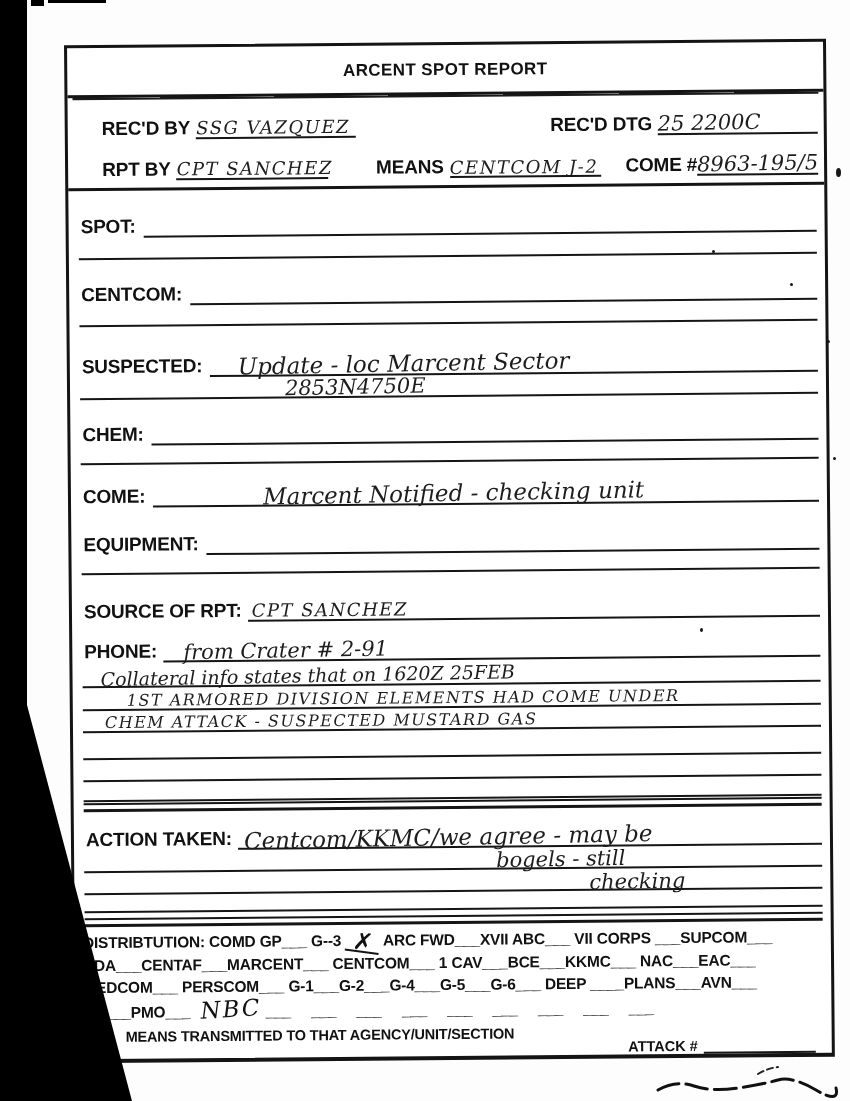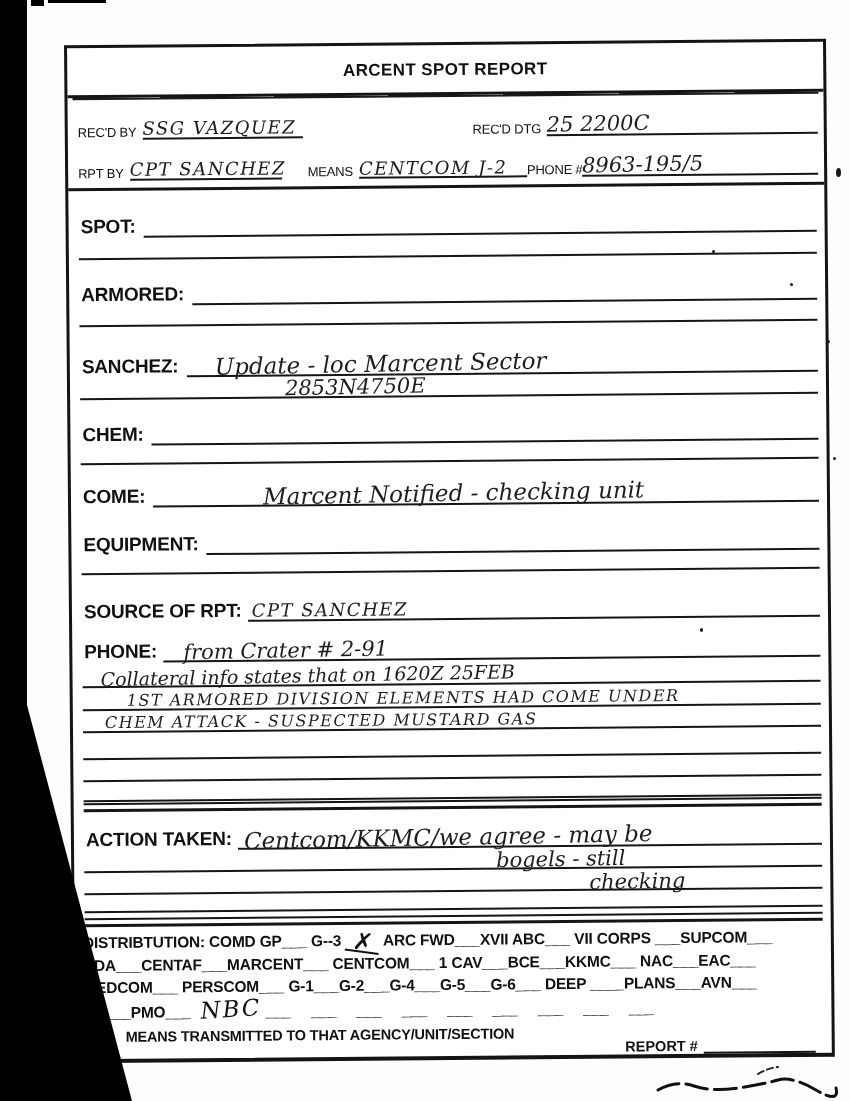--- a/index.html
+++ b/index.html
@@ -26,21 +26,21 @@
     text-align:center;
   }
   .titlebar .t{
     display:inline-block;margin-top:15px;font-weight:bold;font-size:17px;letter-spacing:.4px;
   }
   .headerblock{
     position:absolute;top:50px;left:0;right:0;height:90px;
     border-bottom:3px solid #141414;
   }
   .hrow{position:absolute;left:10px;right:6px;display:flex;align-items:flex-end;}
-  .lab{font-weight:normal;font-size:13px;letter-spacing:-0.2px;white-space:nowrap;}
+  .lab{font-weight:bold;font-size:19px;letter-spacing:-0.2px;white-space:nowrap;margin-left:24px;}
   .lab2{font-weight:bold;font-size:19px;letter-spacing:-0.2px;white-space:nowrap;}
   .blank{border-bottom:2px solid #151515;display:flex;align-items:flex-end;overflow:visible;}
   .grow{flex:1;}
   .fieldrow{position:absolute;left:12px;right:8px;display:flex;align-items:flex-end;}
   .wline{position:absolute;left:10px;right:8px;border-bottom:2px solid #151515;display:flex;align-items:flex-end;}
   .hw{
     font-family:"DejaVu Serif",serif;font-style:italic;color:#1d1d1d;
     white-space:nowrap;display:inline-block;transform:rotate(-0.6deg);
   }
   .hw-print{
@@ -105,41 +105,41 @@
     <div class="hrow" style="top:55px;height:28px;">
       <span class="lab">RPT BY</span>
       <span class="blank" style="width:152px;margin-left:6px;">
         <span class="hw-print" style="font-size:18px;margin-bottom:-1px;">CPT SANCHEZ</span>
       </span>
       <span style="width:26px;"></span>
       <span class="lab">MEANS</span>
       <span class="blank" style="width:168px;margin-left:6px;">
         <span class="hw-print" style="font-size:18px;margin-bottom:-2px;">CENTCOM J-2</span>
       </span>
-      <span class="lab">PHONE #</span>
+      <span class="lab">COME #</span>
       <span class="blank grow">
         <span class="hw cursive" style="margin-bottom:-2px;">8963-195/5</span>
       </span>
     </div>
   </div>
 
   <div class="fieldrow" style="top:162px;height:28px;">
     <span class="lab2">SPOT:</span>
     <span class="blank grow" style="margin-left:8px;"></span>
   </div>
   <div class="wline" style="top:186px;height:24px;"></div>
 
   <div class="fieldrow" style="top:230px;height:28px;">
-    <span class="lab2">ARMORED:</span>
+    <span class="lab2">CENTCOM:</span>
     <span class="blank grow" style="margin-left:8px;"></span>
   </div>
   <div class="wline" style="top:253px;height:24px;"></div>
 
   <div class="fieldrow" style="top:298px;height:32px;">
-    <span class="lab2">SANCHEZ:</span>
+    <span class="lab2">SUSPECTED:</span>
     <span class="blank grow" style="margin-left:8px;">
       <span class="hw cursive" style="font-size:23px;margin-left:28px;margin-bottom:-3px;">Update - loc Marcent Sector</span>
     </span>
   </div>
   <div class="wline" style="top:322px;height:28px;">
     <span class="hw cursive" style="margin-left:205px;margin-bottom:-3px;">2853N4750E</span>
   </div>
 
   <div class="fieldrow" style="top:370px;height:28px;">
     <span class="lab2">CHEM:</span>
@@ -208,17 +208,17 @@
 
   <div class="distblock" style="top:884px;">
     <div><span>DISTRIBTUTION:  COMD GP___ G--3</span> <span class="hw-x">✗</span> <span>ARC FWD___XVII ABC___ VII CORPS ___SUPCOM___</span></div>
     <div>ADA___CENTAF___MARCENT___ CENTCOM___ 1 CAV___BCE___KKMC___ NAC___EAC___</div>
     <div>MEDCOM___ PERSCOM___ G-1___G-2___G-4___G-5___G-6___ DEEP ____PLANS___AVN___</div>
     <div><span>NC___PMO___</span><span class="hw-nbc">NBC</span><span class="dashes">___ ___ ___ ___ ___ ___ ___ ___ ___</span></div>
   </div>
 
   <div class="meansrow" style="top:981px;">MEANS TRANSMITTED TO THAT AGENCY/UNIT/SECTION</div>
   <div class="journalrow" style="top:995px;">
-    <span>REPORT #</span>
+    <span>ATTACK #</span>
     <span class="jblank"></span>
   </div>
 
 </div>
 
 </body></html>

